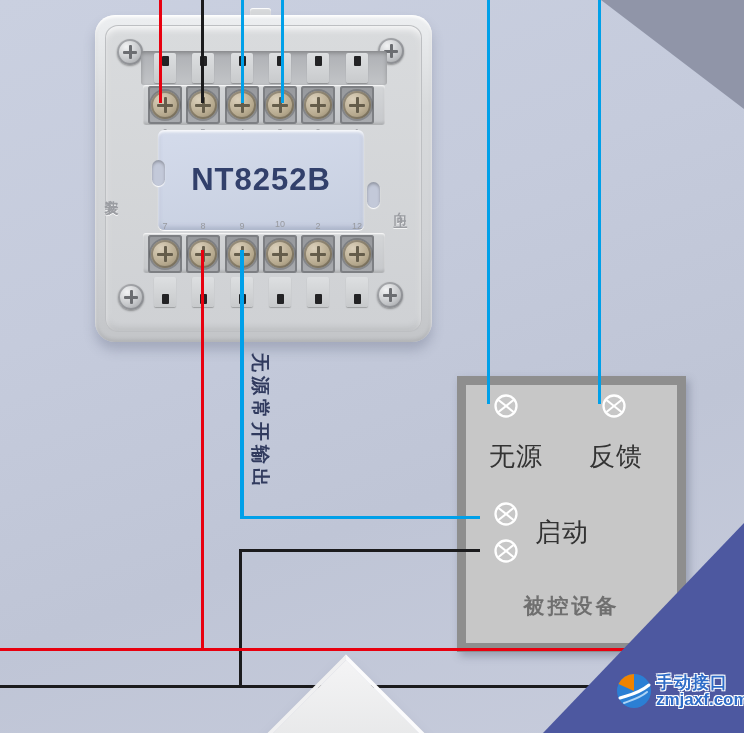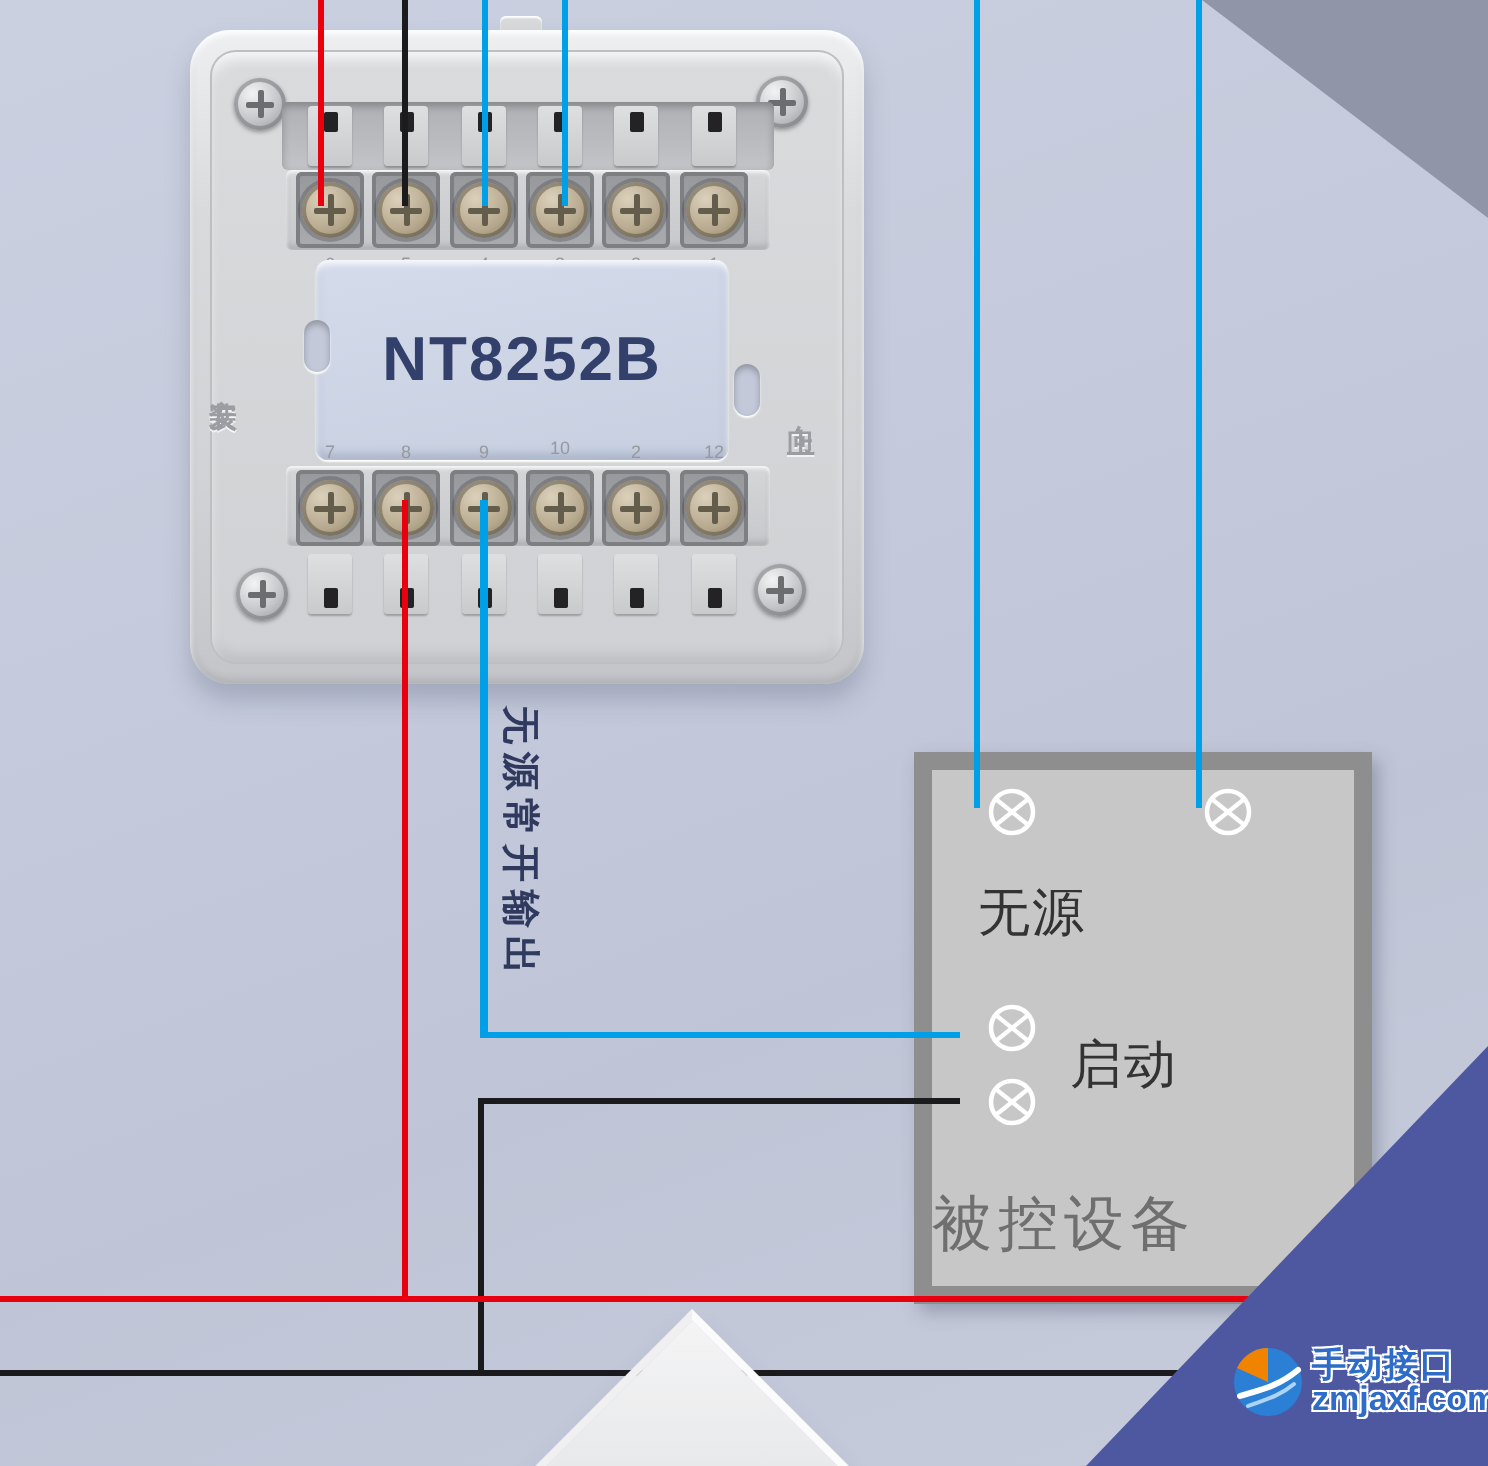--- a/index.html
+++ b/index.html
@@ -67,22 +67,22 @@
   .engrave{position:absolute;writing-mode:vertical-rl;text-orientation:upright;
           font-size:14px;font-weight:bold;color:#9b9da2;letter-spacing:2px;
           text-shadow:0 1px 0 rgba(255,255,255,.7);}
 
   
   .cbox{position:absolute;left:441px;top:376px;width:211px;height:258px;z-index:2;
         border:9px solid var(--frame-gray,#8e8e8e);background:var(--panel-gray,#c7c7c7);
         box-shadow:3px 4px 8px rgba(70,76,100,.35);box-sizing:content-box;margin-left:16px;}
   .cicon{position:absolute;}
   .clabel{position:absolute;font-size:26px;color:#333;text-align:center;letter-spacing:1px;}
-  .ctitle{position:absolute;left:0;right:0;top:207px;text-align:left;font-size:30px;
-          font-weight:normal;color:#6f6f6f;letter-spacing:3px;}
+  .ctitle{position:absolute;left:0;right:0;top:207px;text-align:center;font-size:21px;
+          font-weight:bold;color:#6f6f6f;letter-spacing:3px;}
 
   
   .wire{position:absolute;z-index:3;}
   .w-red{background:var(--wire-red,#e8000f);}
   .w-black{background:var(--wire-black,#1b1b1d);}
   .w-blue{background:var(--wire-blue,#00a0e9);}
 
   .vlabel{position:absolute;left:247px;top:353px;z-index:3;
           writing-mode:vertical-rl;text-orientation:sideways;
           font-size:19px;font-weight:600;color:#303a5e;letter-spacing:4px;}
@@ -280,20 +280,21 @@
       <line x1="5.5" y1="7" x2="20.5" y2="19" stroke="#ffffff" stroke-width="2.1"></line>
       <line x1="20.5" y1="7" x2="5.5" y2="19" stroke="#ffffff" stroke-width="2.1"></line>
     </svg>
     <svg class="cicon" style="left:27px;top:153px" width="26" height="26" viewBox="0 0 26 26">
       <circle cx="13" cy="13" r="10.5" fill="none" stroke="#ffffff" stroke-width="2.3"></circle>
       <line x1="5.5" y1="7" x2="20.5" y2="19" stroke="#ffffff" stroke-width="2.1"></line>
       <line x1="20.5" y1="7" x2="5.5" y2="19" stroke="#ffffff" stroke-width="2.1"></line>
     </svg>
 
     <div class="clabel" style="left:4px;top:54px;width:92px">无源</div>
+    <div class="clabel" style="left:104px;top:54px;width:92px">反馈</div>
     <div class="clabel" style="left:58px;top:130px;width:76px">启动</div>
     <div class="ctitle">被控设备</div>
   </div>
 
   <div class="wire w-red" style="left:158.5px;top:0;width:3px;height:103px"></div>
   <div class="wire w-black" style="left:200.5px;top:0;width:3px;height:103px"></div>
   <div class="wire w-blue" style="left:240.5px;top:0;width:3.5px;height:103px"></div>
   <div class="wire w-blue" style="left:280.5px;top:0;width:3.5px;height:103px"></div>
 
   <div class="wire w-blue" style="left:486.5px;top:0;width:3.5px;height:404px"></div>

